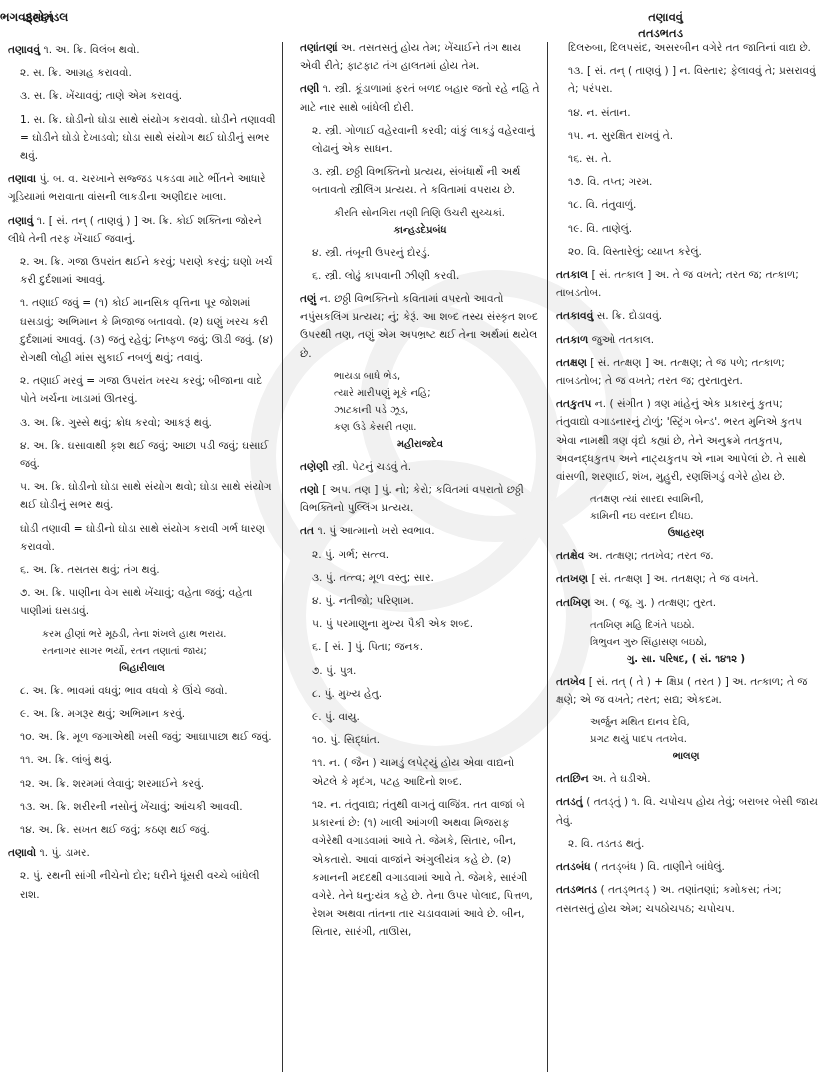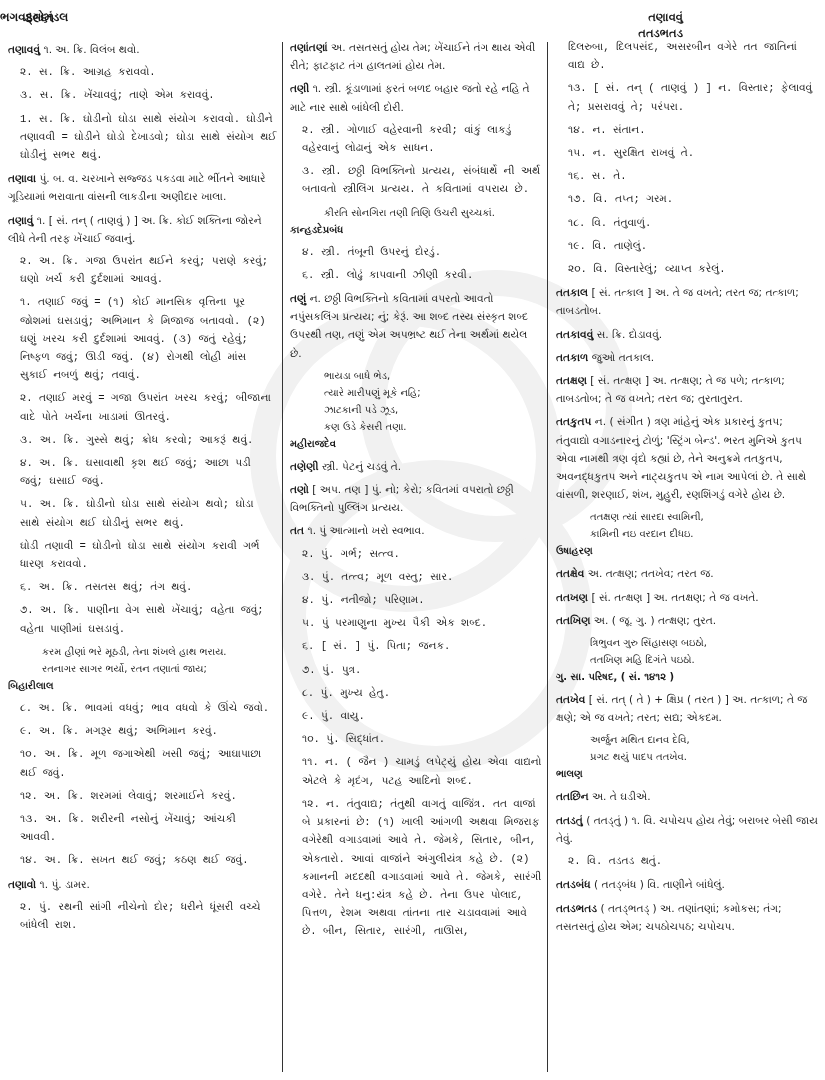--- a/index.html
+++ b/index.html
@@ -36,32 +36,32 @@
   .columns {
     position: absolute; top: 38px; left: 0; width: 663px; height: 1042px;
     z-index: 1;
   }
   .col {
     position: absolute; top: 0; height: 1030px;
     font-size: 10.6px; line-height: 18.2px;
     box-sizing: border-box; overflow: hidden;
   }
   .col-1 { left: 8px; width: 270px; padding-top: 2px; }
-  .col-2 { left: 284px; width: 258px; padding-left: 6px; }
+  .col-2 { left: 284px; width: 258px; padding-left: 16px; }
   .col-3 { left: 550px; width: 268px; padding-left: 6px; }
   .rule {
     position: absolute; top: 4px; width: 1px; background: #333; height: 1030px;
   }
   .rule-1 { left: 282px; }
   .rule-2 { left: 547px; }
   .entry { margin: 0 0 5px 0; }
   .hw { font-weight: bold; }
-  .sense { padding-left: 12px; font-family: Liberation Mono, monospace; }
+  .sense { padding-left: 12px; }
   .verse { padding-left: 34px; font-size: 10px; line-height: 17px; }
-  .attrib { text-align: left; font-size: 10px; line-height: 17px; font-weight: bold; padding-right: 2px; }
+  .attrib { text-align: center; font-size: 10px; line-height: 17px; font-weight: bold; padding-right: 2px; }
 </style>
 </head>
 <body>
 
 <div class="watermark">
   <div class="ring" style="left:10px; top:40px; width:260px; height:260px;"></div>
   <div class="ring" style="left:120px; top:10px; width:220px; height:220px;"></div>
   <div class="ring" style="left:40px; top:200px; width:260px; height:260px;"></div>
 </div>
 
@@ -94,20 +94,21 @@
       <div class="entry sense">૬. અ. ક્રિ. તસતસ થવું; તંગ થવું.</div>
       <div class="entry sense">૭. અ. ક્રિ. પાણીના વેગ સાથે ખેંચાવું; વહેતા જવું; વહેતા પાણીમાં ઘસડાવું.</div>
       <div class="entry">
         <div class="verse">કરમ હીણાં ભરે મૂઠડી, તેના શંખલે હાથ ભરાય.</div>
         <div class="verse">રતનાગર સાગર ભર્યો, રતન તણાતાં જાય;</div>
         <div class="attrib">બિહારીલાલ</div>
       </div>
       <div class="entry sense">૮. અ. ક્રિ. ભાવમાં વધવું; ભાવ વધવો કે ઊંચે જવો.</div>
       <div class="entry sense">૯. અ. ક્રિ. મગરૂર થવું; અભિમાન કરવું.</div>
       <div class="entry sense">૧૦. અ. ક્રિ. મૂળ જગાએથી ખસી જવું; આઘાપાછા થઈ જવું.</div>
+      <div class="entry sense">૧૧. અ. ક્રિ. લાંબું થવું.</div>
       <div class="entry sense">૧૨. અ. ક્રિ. શરમમાં લેવાવું; શરમાઈને કરવું.</div>
       <div class="entry sense">૧૩. અ. ક્રિ. શરીરની નસોનું ખેંચાવું; આંચકી આવવી.</div>
       <div class="entry sense">૧૪. અ. ક્રિ. સખત થઈ જવું; કઠણ થઈ જવું.</div>
       <div class="entry"><span class="hw">તણાવો</span> <span>૧. પું. ડામર.</span></div>
       <div class="entry sense">૨. પું. રથની સાંગી નીચેનો દોર; ધરીને ધૂંસરી વચ્ચે બાંધેલી રાશ.</div>
     </div>
   <div class="col col-2">
       <div class="entry"><span class="hw">તણાંતણાં</span> <span>અ. તસતસતું હોય તેમ; ખેંચાઈને તંગ થાય એવી રીતે; ફાટફાટ તંગ હાલતમાં હોય તેમ.</span></div>
       <div class="entry"><span class="hw">તણી</span> <span>૧. સ્ત્રી. કૂંડાળામાં ફરતં બળદ બહાર જતો રહે નહિ તે માટે નાર સાથે બાંધેલી દોરી.</span></div>
       <div class="entry sense">૨. સ્ત્રી. ગોળાઈ વહેરવાની કરવી; વાંકું લાકડું વહેરવાનું લોઢાનું એક સાધન.</div>
@@ -158,22 +159,22 @@
       <div class="entry"><span class="hw">તતકુતપ</span> <span>ન. ( સંગીત ) ત્રણ માંહેનું એક પ્રકારનું કુતપ; તંતુવાદ્યો વગાડનારનું ટોળું; 'સ્ટ્રિંગ બેન્ડ'. ભરત મુનિએ કુતપ એવા નામથી ત્રણ વૃંદો કહ્યાં છે, તેને અનુક્રમે તતકુતપ, અવનદ્ધકુતપ અને નાટ્યકુતપ એ નામ આપેલાં છે. તે સાથે વાંસળી, શરણાઈ, શંખ, મુહુરી, રણશિંગડું વગેરે હોય છે.</span></div>
       <div class="entry">
         <div class="verse">તતક્ષણ ત્યાં સારદા સ્વામિની,</div>
         <div class="verse">કામિની નઇ વરદાન દીધઇ.</div>
         <div class="attrib">ઉષાહરણ</div>
       </div>
       <div class="entry"><span class="hw">તતક્ષેવ</span> <span>અ. તત્ક્ષણ; તતખેવ; તરત જ.</span></div>
       <div class="entry"><span class="hw">તતખણ</span> <span>[ સં. તત્ક્ષણ ] અ. તતક્ષણ; તે જ વખતે.</span></div>
       <div class="entry"><span class="hw">તતખિણ</span> <span>અ. ( જૂ. ગુ. ) તત્ક્ષણ; તુરત.</span></div>
       <div class="entry">
+        <div class="verse">તતખિણ મહિ દિગંતે પઇઠો.</div>
         <div class="verse">ત્રિભુવન ગુરુ સિંહાસણ બઇઠો,</div>
-        <div class="verse">તતખિણ મહિ દિગંતે પઇઠો.</div>
         <div class="attrib">ગુ. સા. પરિષદ, ( સં. ૧૪૧૨ )</div>
       </div>
       <div class="entry"><span class="hw">તતખેવ</span> <span>[ સં. તત્ ( તે ) + ક્ષિપ્ર ( તરત ) ] અ. તત્કાળ; તે જ ક્ષણે; એ જ વખતે; તરત; સદ્ય; એકદમ.</span></div>
       <div class="entry">
         <div class="verse">અર્જુન મથિત દાનવ દેવિ,</div>
         <div class="verse">પ્રગટ થયું પાદપ તતખેવ.</div>
         <div class="attrib">ભાલણ</div>
       </div>
       <div class="entry"><span class="hw">તતછિન</span> <span>અ. તે ઘડીએ.</span></div>
       <div class="entry"><span class="hw">તતડતું</span> <span>( તતડ્તું ) ૧. વિ. ચપોચપ હોય તેવું; બરાબર બેસી જાય તેવું.</span></div>

